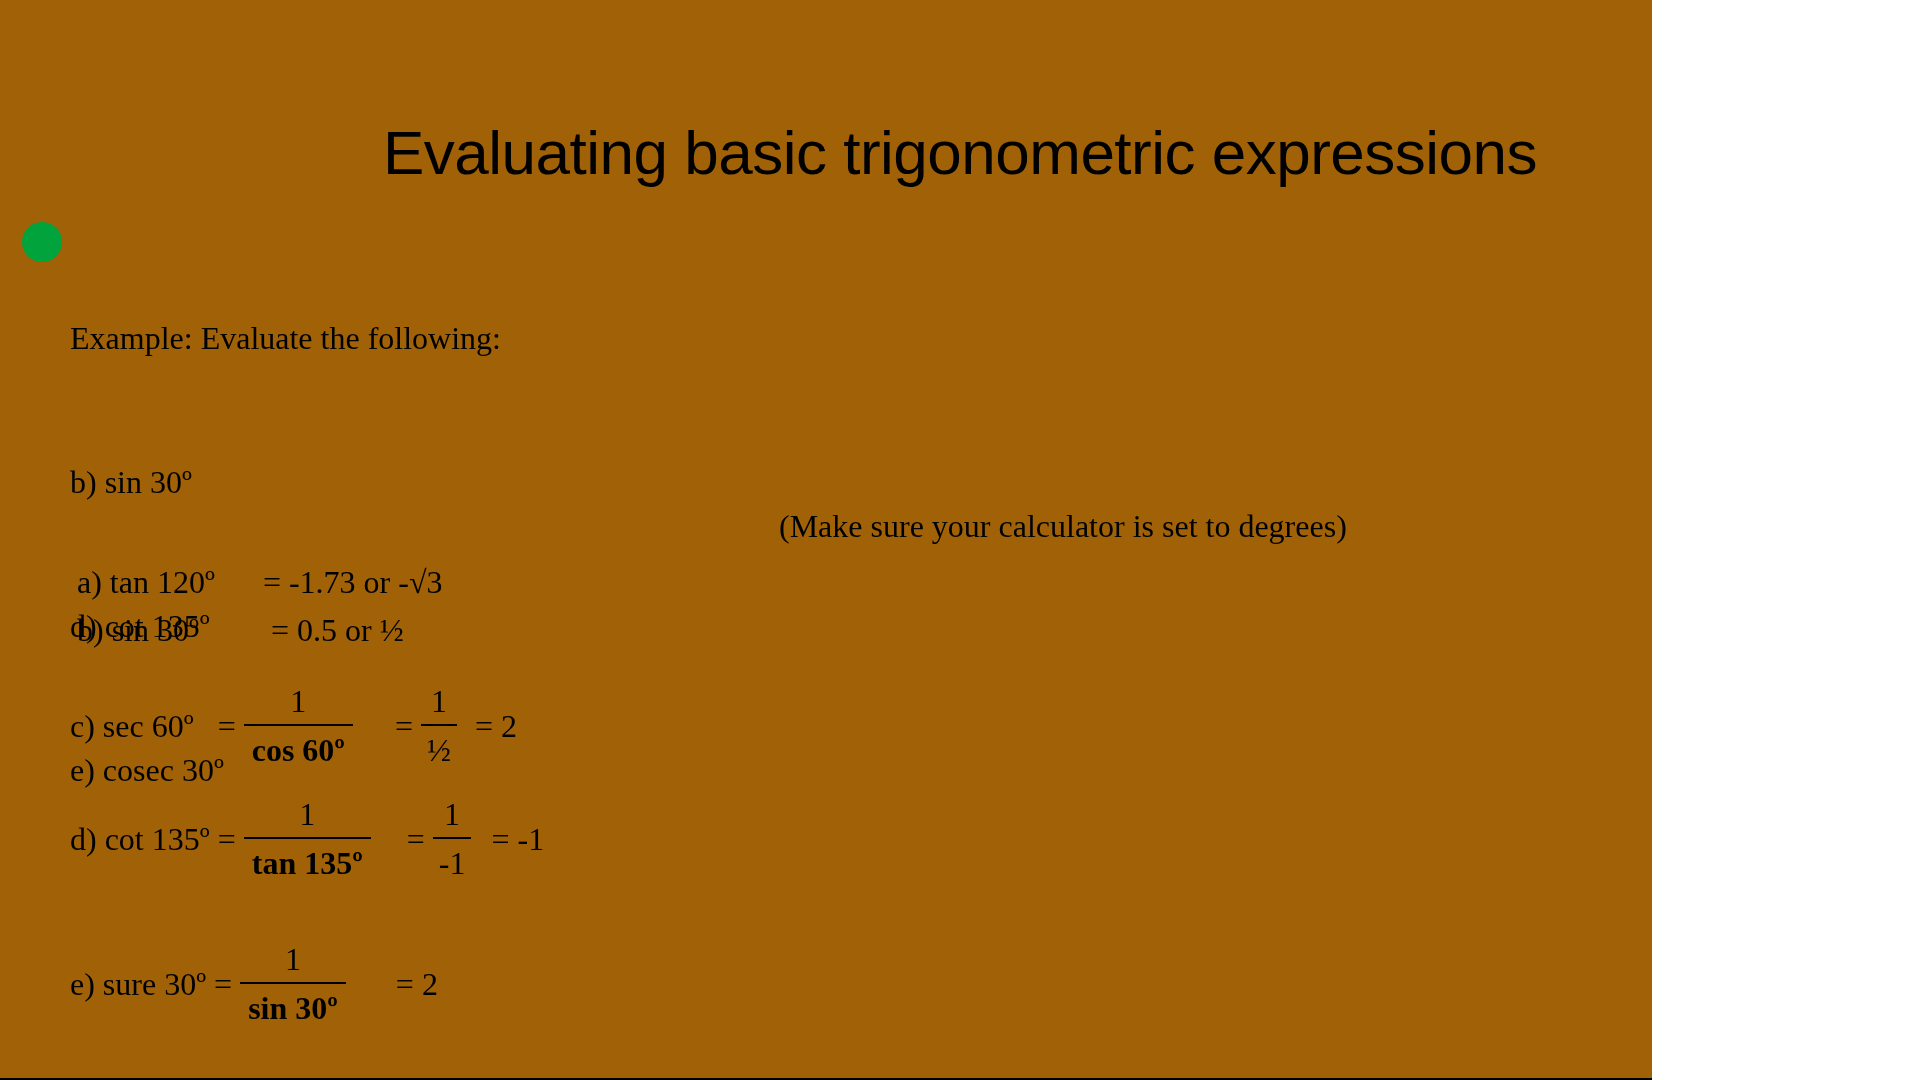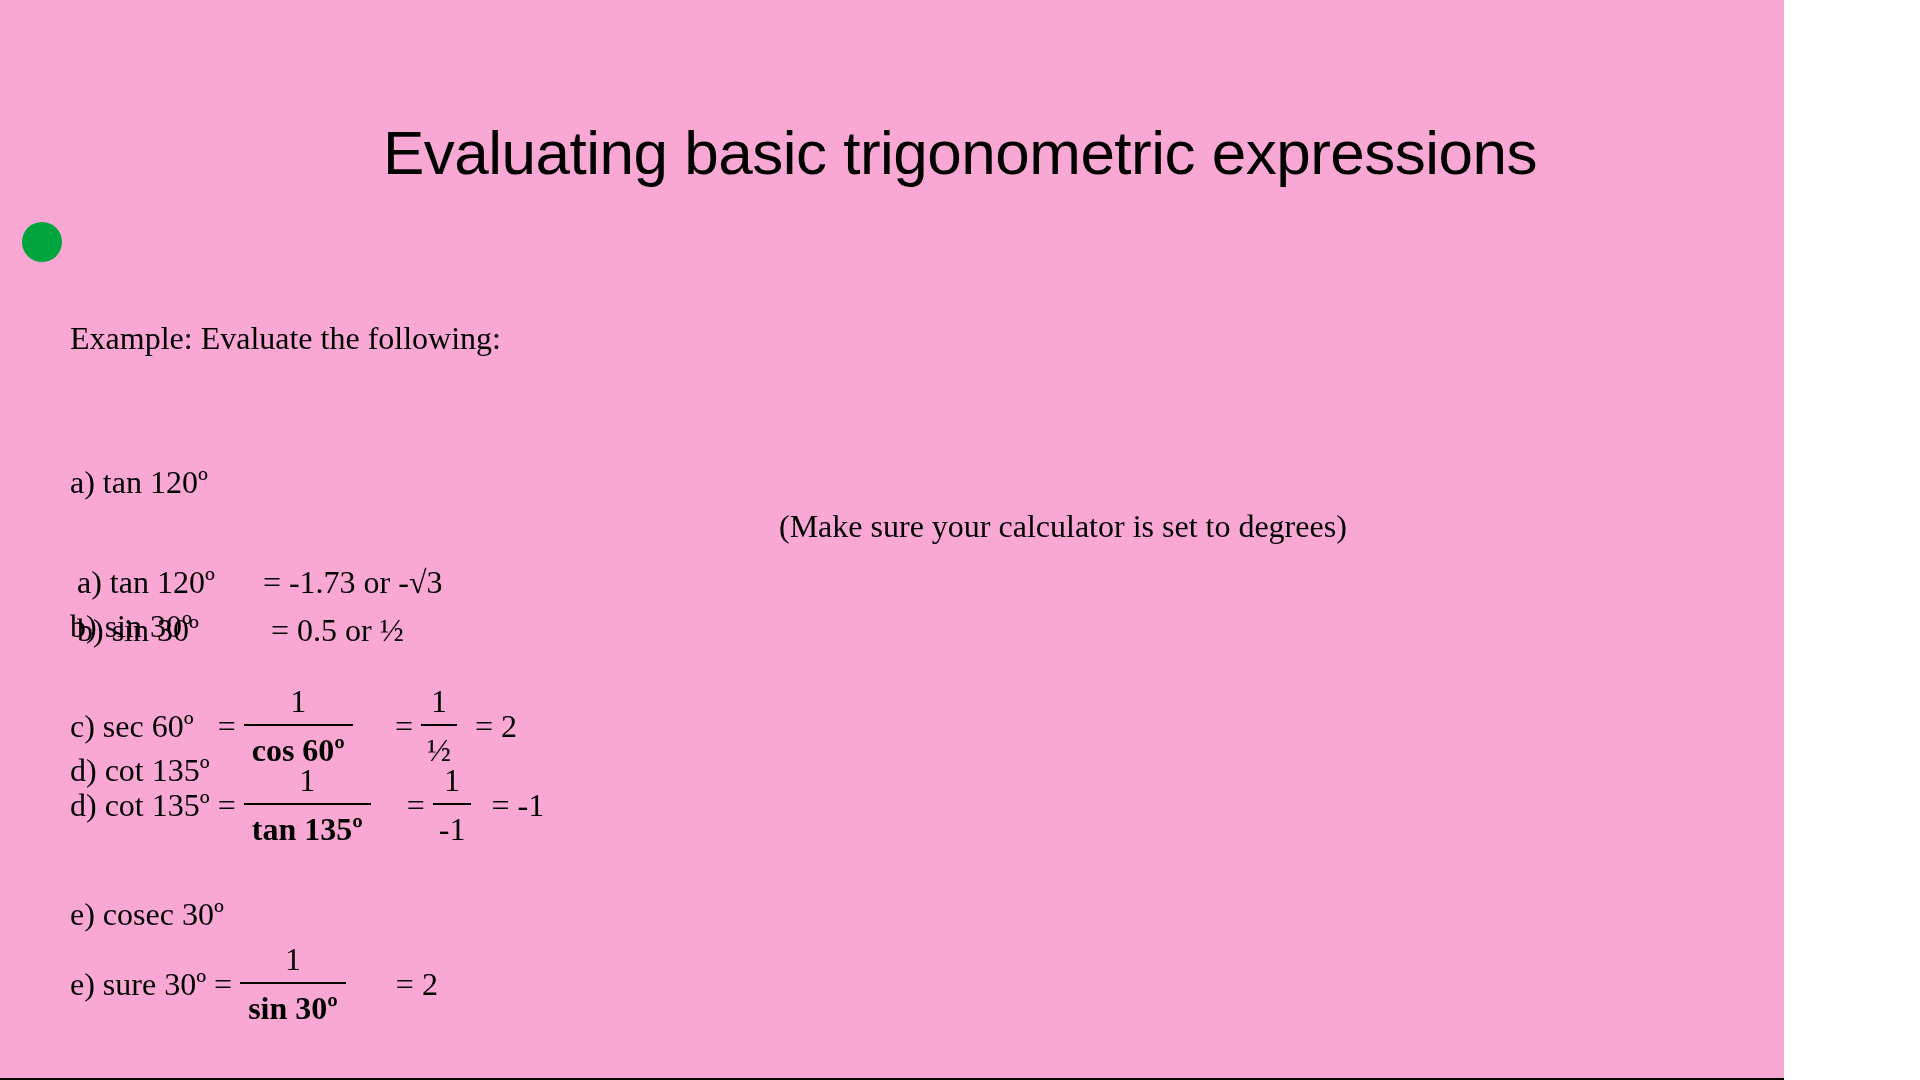--- a/index.html
+++ b/index.html
@@ -11,23 +11,23 @@
     width: 1920px;
     height: 1080px;
     font-family: "Liberation Serif", serif;
     color: #000000;
     position: relative;
     overflow: hidden;
   }
   .slide {
     position: absolute;
     left: 0; top: 0;
-    width: 1784px;
+    width: 1652px;
     height: 1080px;
-    background: #f9a8d4;
+    background: #a16207;
     border-bottom: 2px solid #000000;
     box-sizing: border-box;
   }
   .slide-title {
     position: absolute;
     left: 0;
     top: 78px;
     width: 1920px;
     text-align: center;
     font-family: "Liberation Sans", sans-serif;
@@ -125,21 +125,20 @@
 <body>
 
 <div class="slide">
 
   <h1 class="slide-title">Evaluating basic trigonometric expressions</h1>
 
   <div class="bullet-dot" style="background: rgb(0, 163, 60);"></div>
 
   <div class="body-text">
     <div class="line">Example: Evaluate the following:</div>
-    <div class="line">a) tan 120º</div>
     <div class="line">b) sin 30º</div>
     <div class="line">d) cot 135º</div>
     <div class="line">e) cosec 30º</div>
   </div>
 
   <div class="note">(Make sure your calculator is set to degrees)</div>
 
   <div class="answers">
     <div class="ans-row">a) tan 120º      = -1.73 or -√3</div>
     <div class="ans-row">b) sin 30º         = 0.5 or ½</div>
@@ -152,21 +151,21 @@
       <span class="den">cos 60º</span>
     </span>
     <span class="inline-lbl" style="padding-left:34px;">=</span>
     <span class="frac-small">
       <span class="num">1</span>
       <span class="den">½</span>
     </span>
     <span class="inline-lbl" style="padding-left:10px;">= 2</span>
   </div>
 
-  <div class="frac-block" style="left:70px; top:759px;">
+  <div class="frac-block" style="left:70px; top:793px;">
     <span class="inline-lbl">d) cot 135º =</span>
     <span class="frac">
       <span class="num">1</span>
       <span class="den">tan 135º</span>
     </span>
     <span class="inline-lbl" style="padding-left:28px;">=</span>
     <span class="frac-small">
       <span class="num">1</span>
       <span class="den">-1</span>
     </span>

